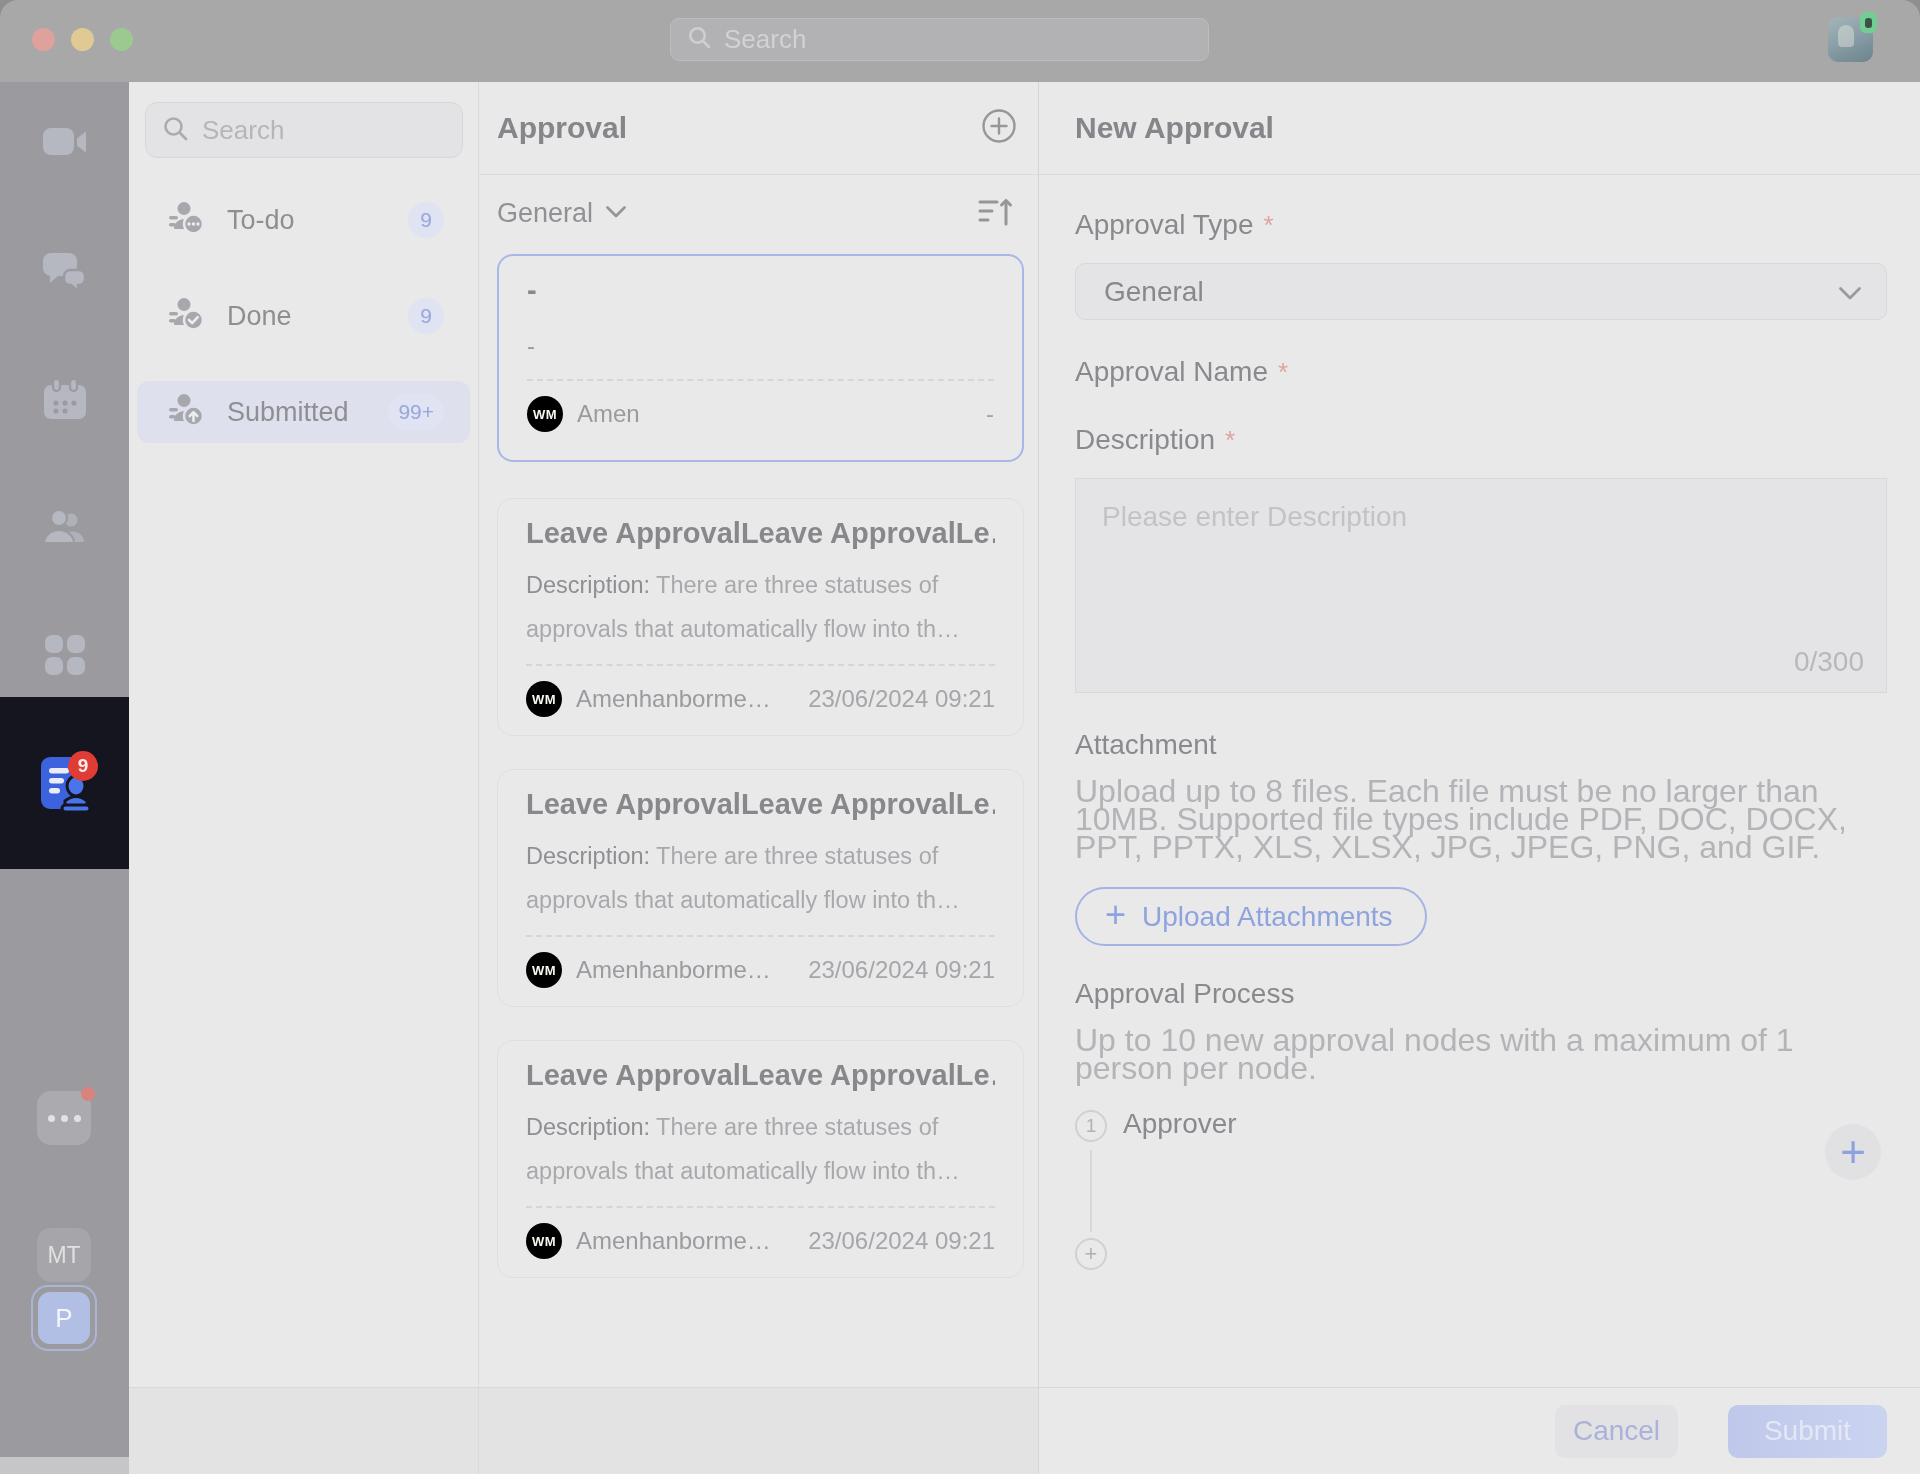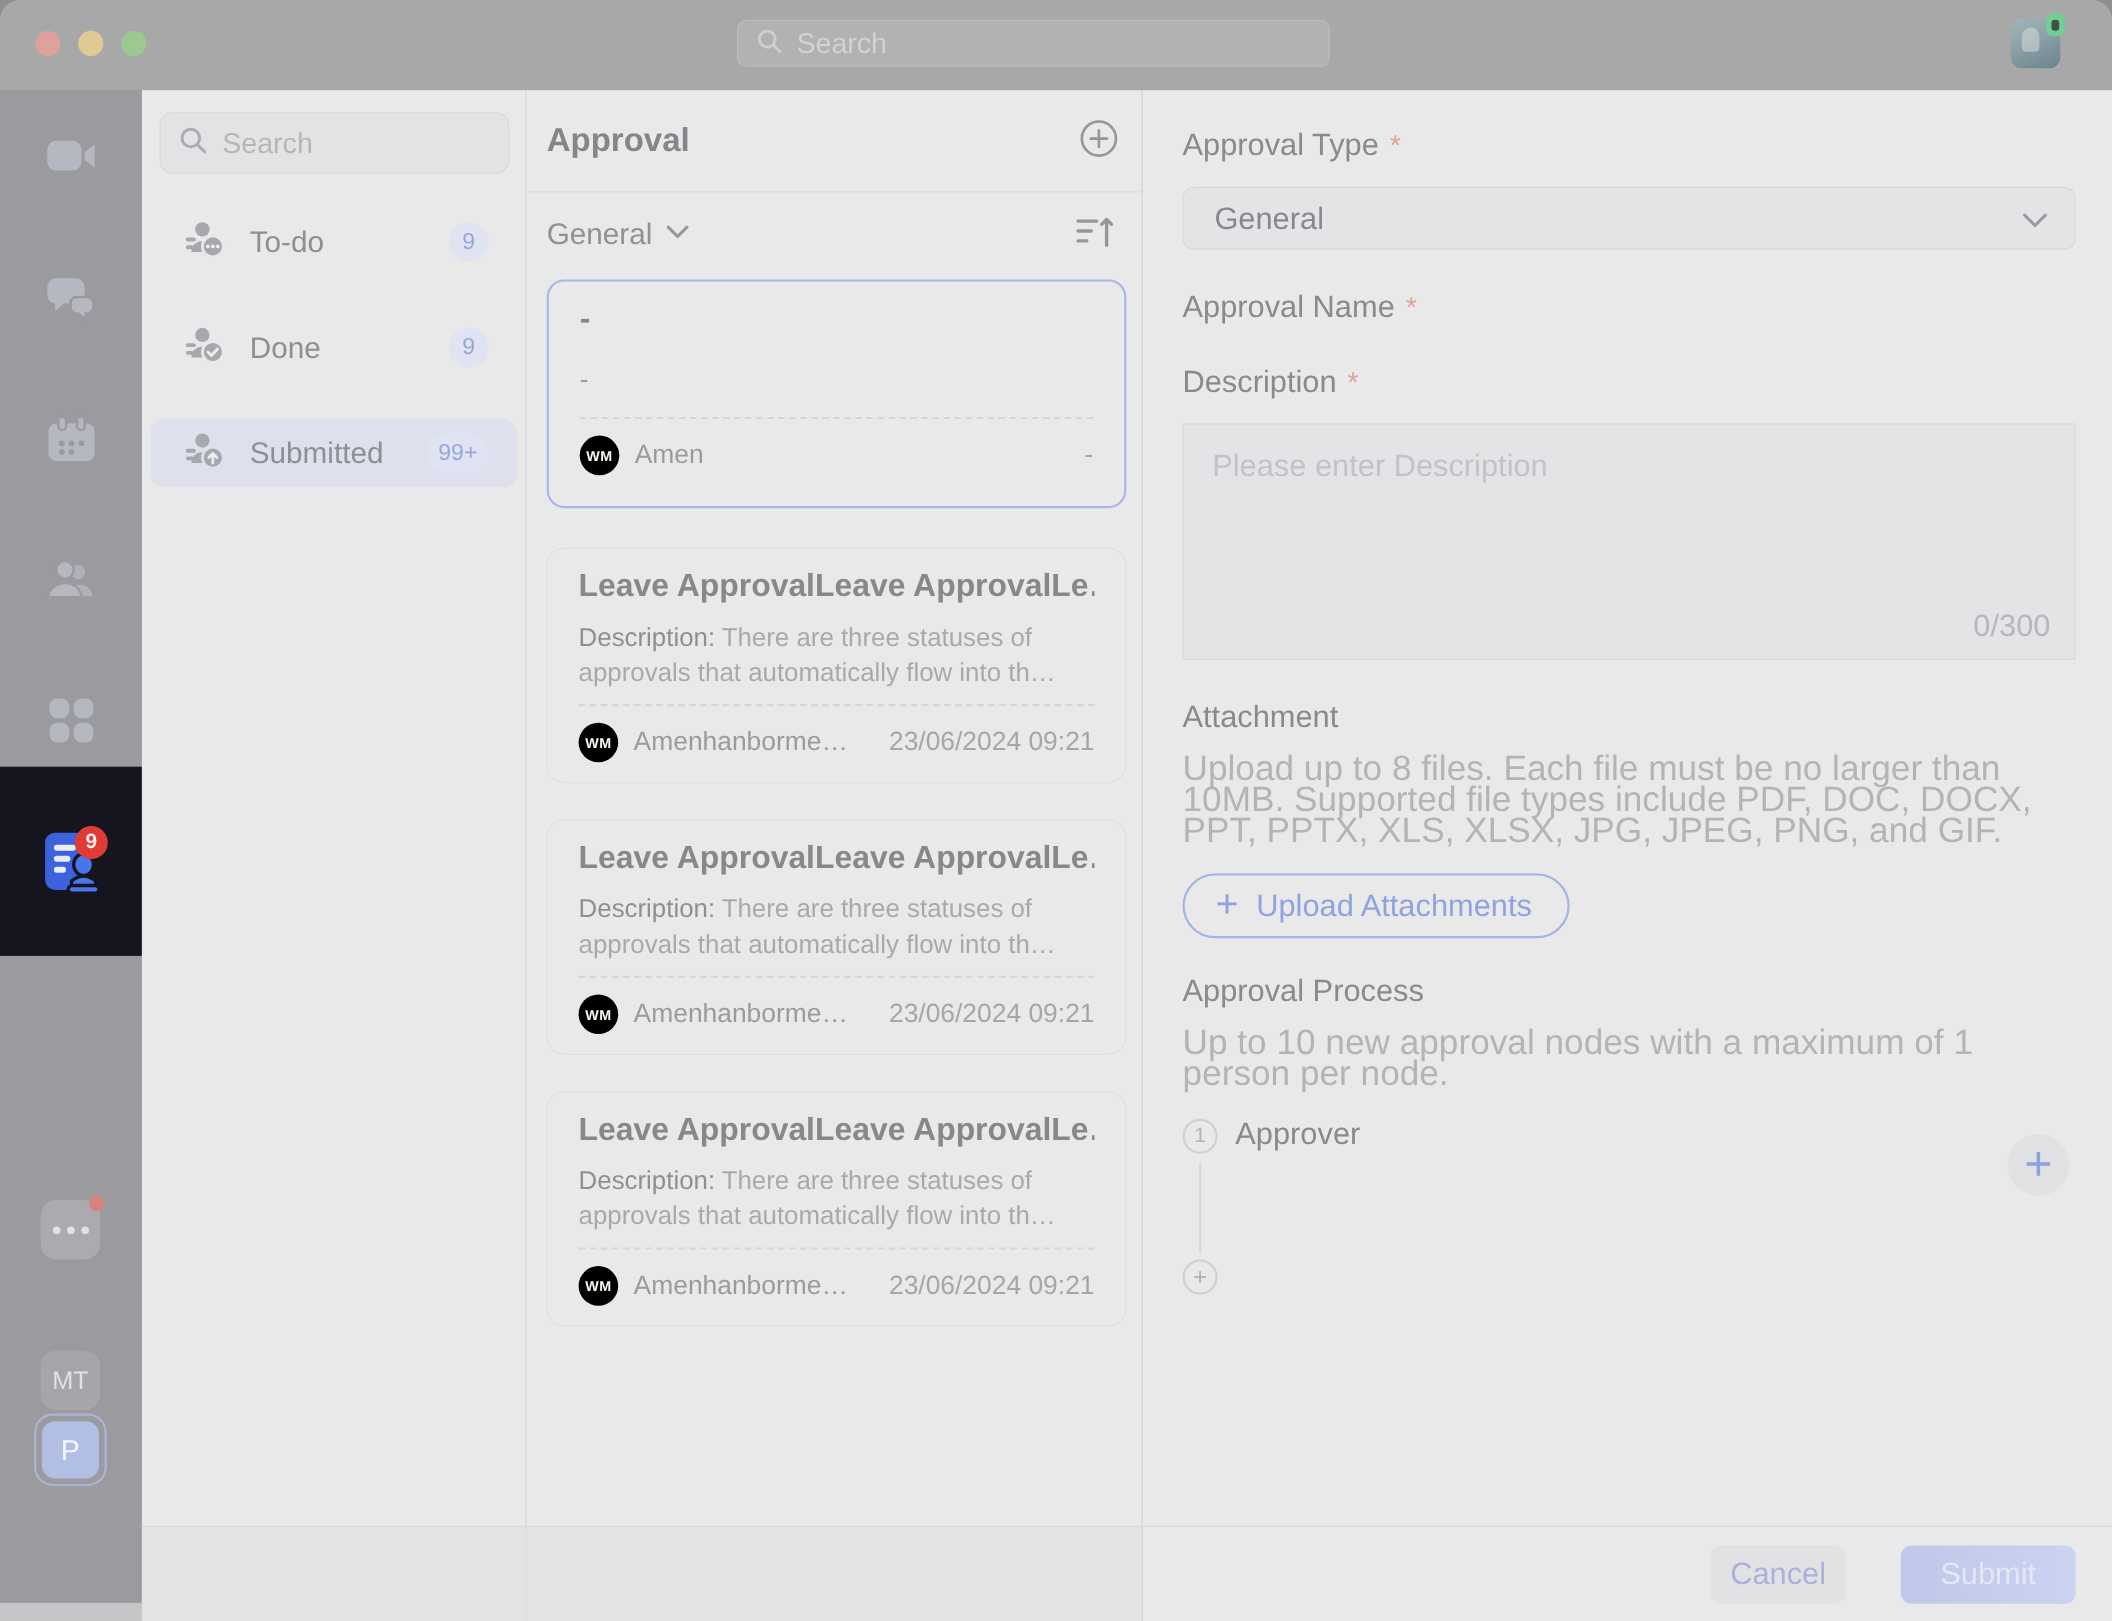--- a/index.html
+++ b/index.html
@@ -68,21 +68,21 @@
   .list-title { font-size:30px; font-weight:600; color:#85858a; }
   .plus-circle { margin-left:auto; }
   .list-subheader { height:77px; display:flex; align-items:center; padding:0 24px 0 18px; gap:12px; }
   .filter-label { font-size:27px; color:#919195; }
   .sort-icon { margin-left:auto; }
   .cards { padding:2px 14px 0 18px; }
   .card { border:1.5px solid #dfdfe2; border-radius:16px; padding:16px 28px 18px; margin-bottom:33px; }
   .card.selected { border:2px solid #a9b7e6; min-height:208px; margin-bottom:36px; }
   .card-title { font-size:29px; font-weight:600; color:#88888c; line-height:36px; white-space:nowrap; overflow:hidden; }
   .card-sub { margin-top:24px; font-size:24px; color:#9b9b9f; line-height:28px; }
-  .card-desc { margin-top:12px; font-size:23.5px; line-height:32px; color:#a9a9ad; }
+  .card-desc { margin-top:12px; font-size:23.5px; line-height:44px; color:#a9a9ad; }
   .desc-label { color:#8f8f93; font-weight:500; margin-right:6px; }
   .card-dash { margin-top:13px; border-top:2px dashed #d6d6d8; }
   .card.selected .card-dash { margin-top:19px; }
   .card-foot { margin-top:15px; display:flex; align-items:center; gap:14px; }
   .wm-avatar { width:36px; height:36px; border-radius:50%; background:#000000; color:#fbf8f0; font-size:13px; font-weight:600;
     display:flex; align-items:center; justify-content:center; letter-spacing:.5px; flex:none; }
   .author { font-size:24px; color:#9b9b9f; }
   .meta-right { margin-left:auto; font-size:24px; color:#a6a6aa; }
 
   
@@ -358,20 +358,23 @@
             <span class="author">Amenhanborme…</span>
             <span class="meta-right">23/06/2024 09:21</span>
           </div>
         </div>
 
       </div>
       <div class="panel-bottom"></div>
     </section>
 
     <section class="formpanel">
+      <div class="form-header">
+        <span class="form-title">New Approval</span>
+      </div>
 
       <div class="form-body">
         <div class="f-label">
           <span>Approval Type</span>
             <span class="req">*</span>
         </div>
         <div class="f-select">
           <span>General</span>
           <span class="chev">
             <svg width="24" height="15" viewBox="0 0 24 15" fill="none" stroke="#9a9a9e" stroke-width="2.8" stroke-linecap="round" stroke-linejoin="round">

